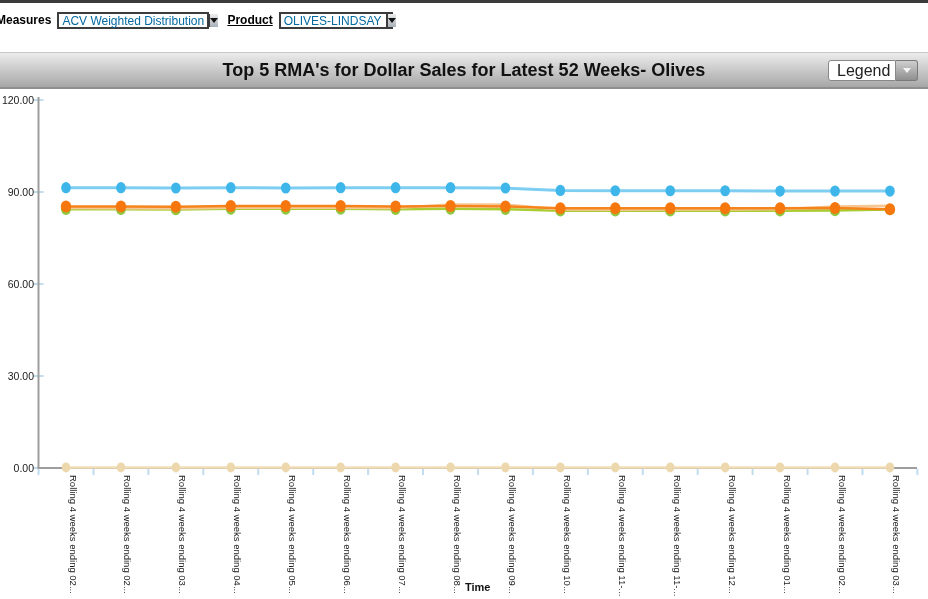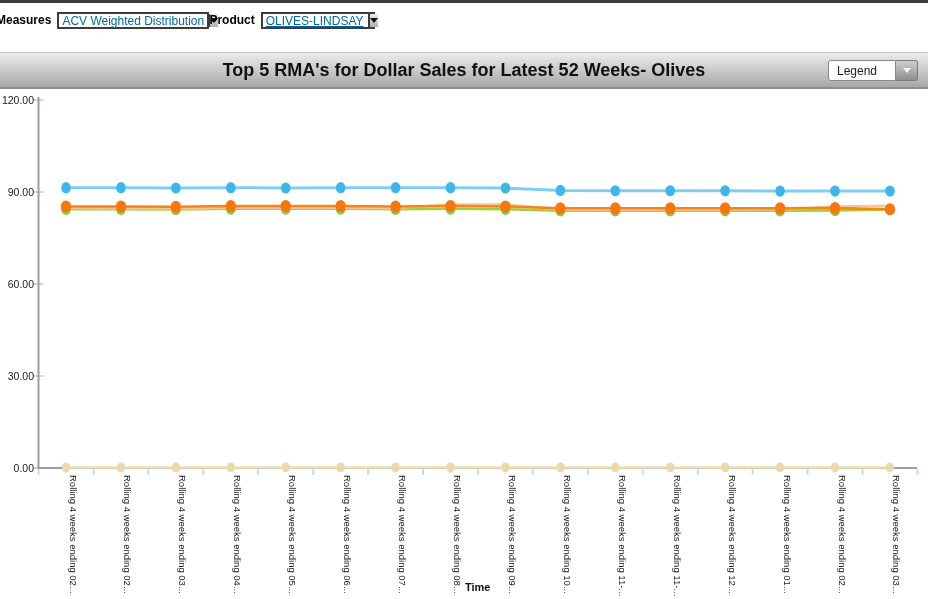--- a/index.html
+++ b/index.html
@@ -14,32 +14,32 @@
   .lbl-measures{margin-left:-4px;}
   .combo{display:flex;align-items:stretch;height:17px;border:2px solid #3c3c3c;
          background:#fff;margin-left:6px;cursor:default;}
   .combo-value{font-size:12px;color:#0369a1;padding:1px 4px 0 3px;white-space:nowrap;
                display:flex;align-items:center;}
   .combo-arrow{width:16px;border-left:2px solid #3c3c3c;
                background:linear-gradient(#ededed,#a8b0b8);
                display:flex;align-items:center;justify-content:center;}
   .combo-arrow .tri{width:0;height:0;border-left:4px solid transparent;
                     border-right:4px solid transparent;border-top:5px solid #111;}
-  .lbl-product{}
+  .lbl-product{margin-left:18px;text-decoration:underline;}
   
   .title-bar{position:absolute;left:0;top:52px;width:928px;height:37px;
              background:linear-gradient(#ececec,#a7a7a7);
              border-top:1px solid #c7c7c7;border-bottom:2px solid #8e8e8e;
              box-sizing:border-box;}
   .chart-title{position:absolute;left:0;top:0;width:100%;height:100%;
                display:flex;align-items:center;justify-content:center;
                font-size:18px;font-weight:bold;color:#111;}
   .legend-ctl{position:absolute;right:10px;top:7px;height:21px;display:flex;z-index:2;}
   .legend-btn{width:58px;background:#fff;border:1px solid #888;
-              border-radius:3px 0 0 3px;font-size:12px;color:#222;
+              border-radius:3px 0 0 3px;font-size:16px;color:#222;
               display:flex;align-items:center;padding-left:8px;cursor:pointer;}
   .legend-arrow{width:21px;border:1px solid #7a7a7a;border-left:none;
                 border-radius:0 3px 3px 0;background:linear-gradient(#cfcfcf,#8f8f8f);
                 display:flex;align-items:center;justify-content:center;cursor:pointer;}
   .legend-arrow .tri{width:0;height:0;border-left:4px solid transparent;
                      border-right:4px solid transparent;border-top:5px solid #f4f4f4;}
   
   #chart-svg{position:absolute;left:0;top:90px;font-family:"Liberation Sans",sans-serif;}
 </style>
 </head>
@@ -51,21 +51,21 @@
   <div class="toolbar">
     <span class="tb-label lbl-measures">Measures</span>
     <div class="combo" style="width:152px;box-sizing:border-box;">
       <span class="combo-value" style="flex:1;">ACV Weighted Distribution</span>
       <span class="combo-arrow">
         <span class="tri"></span>
       </span>
     </div>
     <span class="tb-label lbl-product">Product</span>
     <div class="combo" style="width:114px;box-sizing:border-box;">
-      <span class="combo-value" style="flex:1;text-decoration:underline;">OLIVES-LINDSAY</span>
+      <span class="combo-value" style="flex:1;">OLIVES-LINDSAY</span>
       <span class="combo-arrow">
         <span class="tri"></span>
       </span>
     </div>
   </div>
 
   <div class="title-bar">
     <div class="chart-title">Top 5 RMA's for Dollar Sales for Latest 52 Weeks- Olives</div>
     <div class="legend-ctl">
       <div class="legend-btn">Legend</div>

